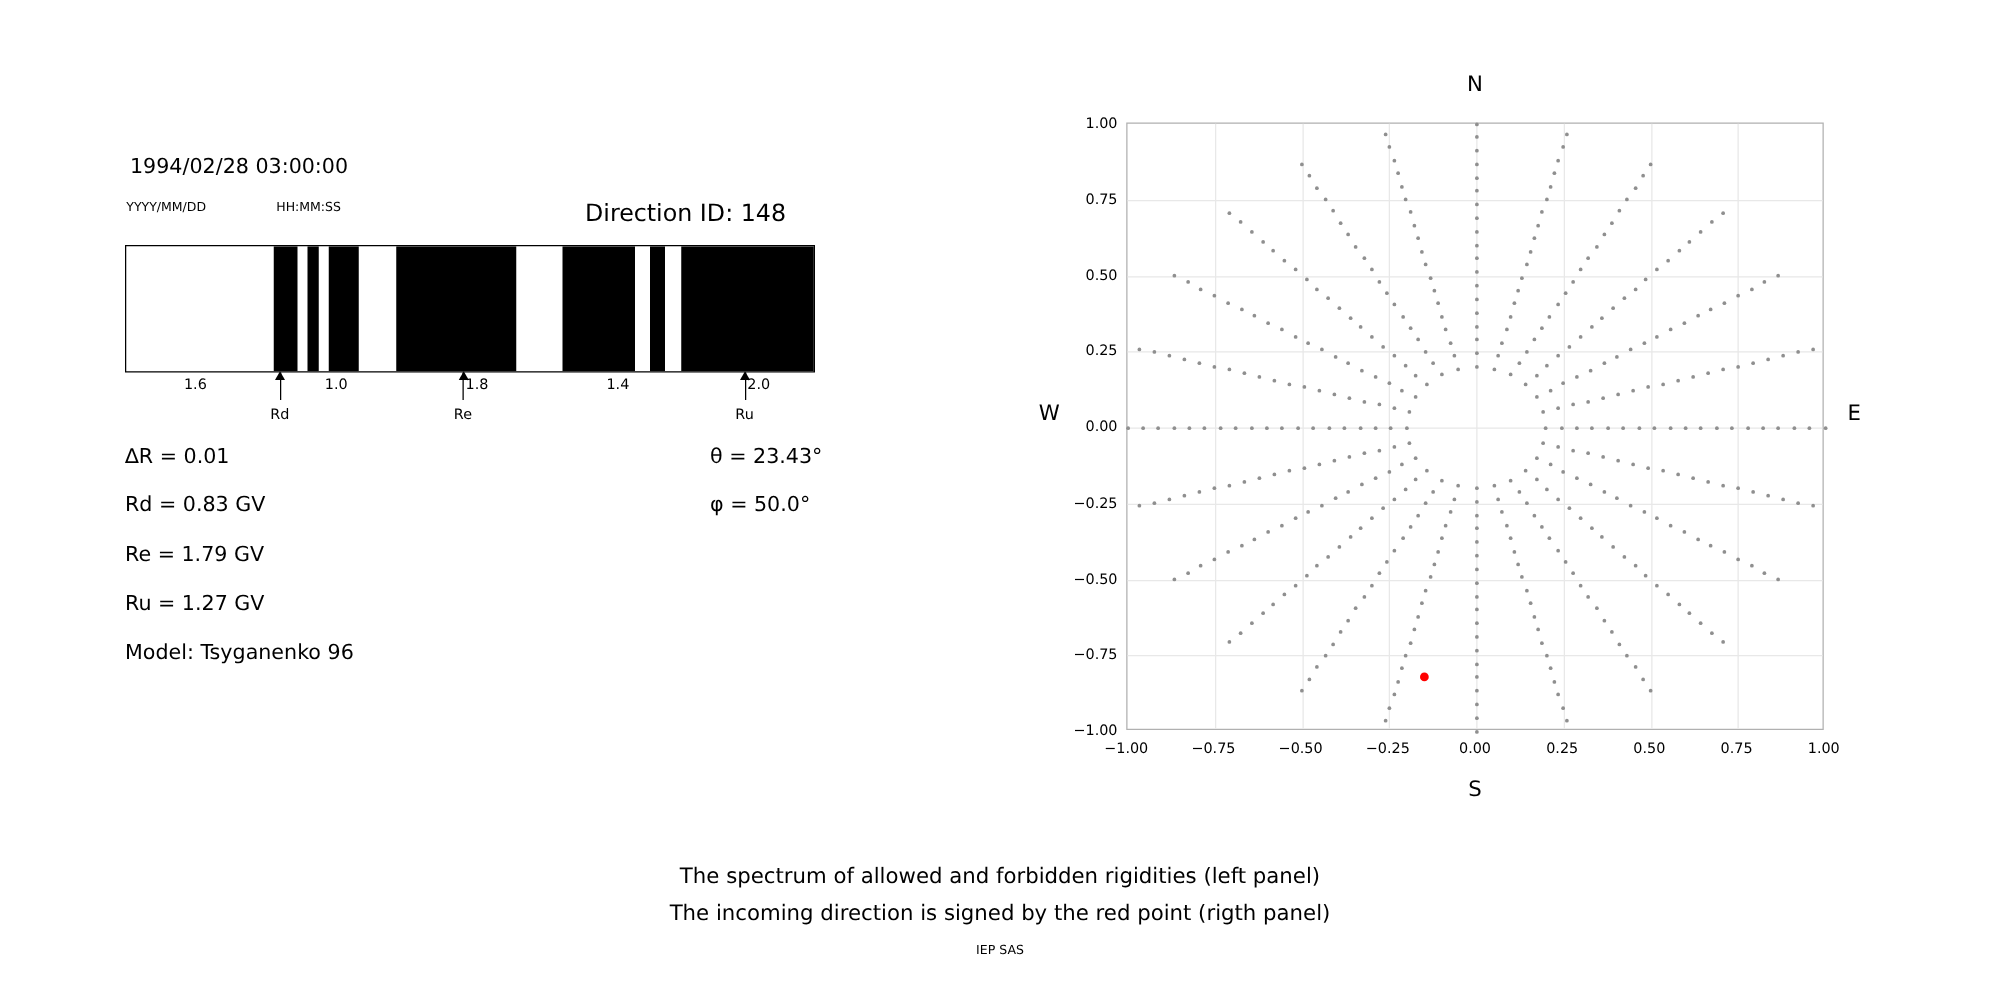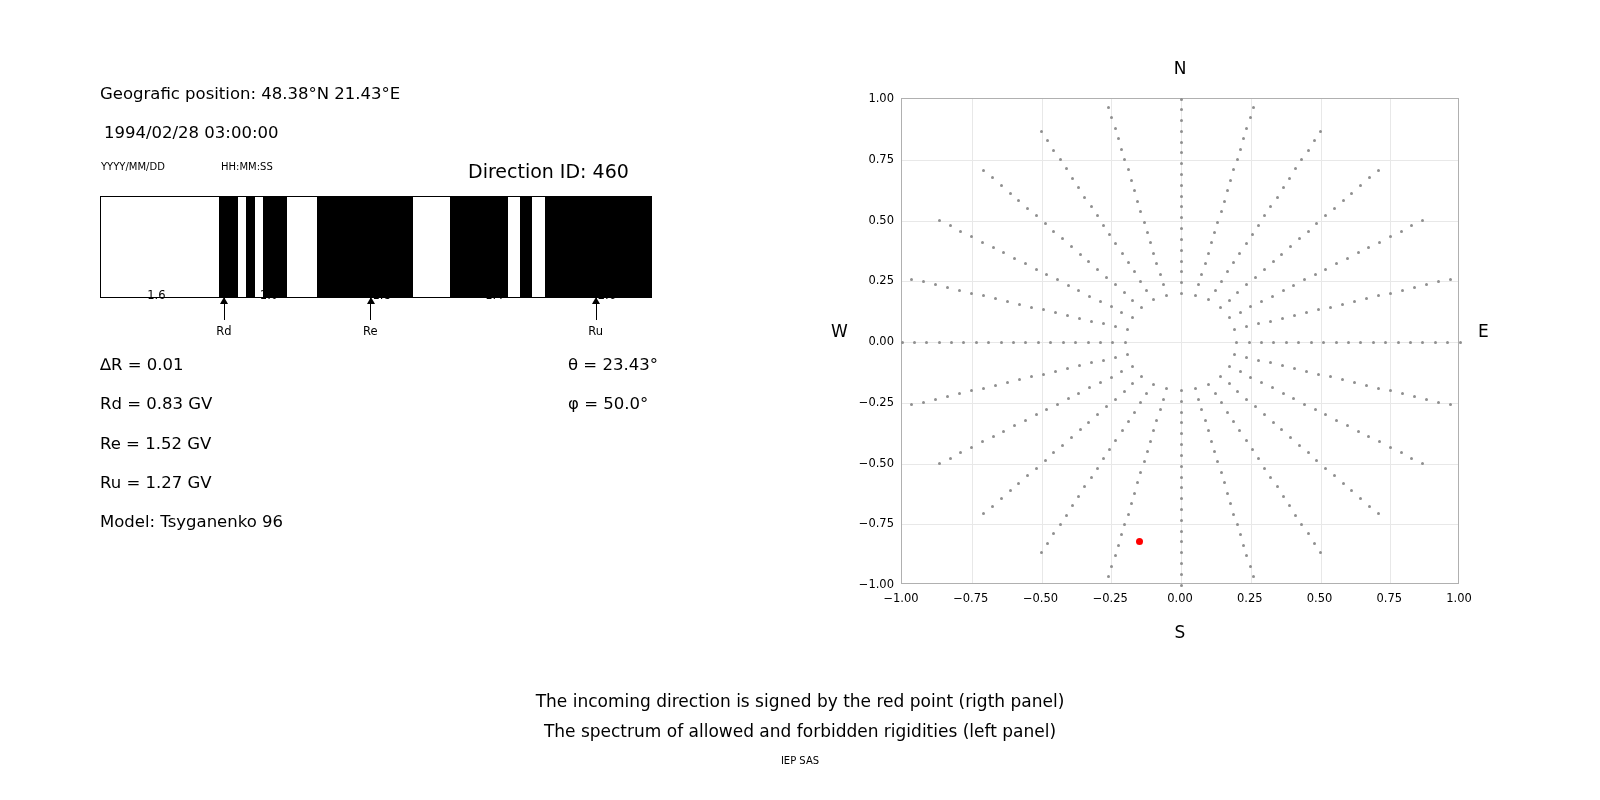--- a/index.html
+++ b/index.html
@@ -59,21 +59,21 @@
     position: absolute;
     top: 0;
     height: 100%;
     background: #000000;
   }
 
   
   #spectrum-axis {
     position: absolute;
     left: 100px;
-    top: 286px;
+    top: 298px;
     width: 552px;
     height: 20px;
   }
   .tick-label {
     position: absolute;
     top: 2px;
     font-size: 11.5px;
     transform: translateX(-50%);
     white-space: nowrap;
   }
@@ -202,53 +202,52 @@
     width: 1600px;
     text-align: center;
     font-size: 10px;
   }
 </style>
 </head>
 <body>
 
 <div id="left-panel">
 
-  <div class="txt" id="geo-position">Geografic position: 48.38°N 21.43°E</div>
 
   <div class="txt" id="datetime">1994/02/28 03:00:00</div>
 
   <div class="txt" id="datetime-fmt-date">YYYY/MM/DD</div>
 
   <div class="txt" id="datetime-fmt-time">HH:MM:SS</div>
 
-  <div class="txt" id="direction-id">Direction ID: 460</div>
+  <div class="txt" id="direction-id">Direction ID: 148</div>
 
   <div id="spectrum-wrap">
     <div id="spectrum-bar">
         <div class="band" style="left: 118.286px; width: 19.151px;"></div>
         <div class="band" style="left: 145.322px; width: 9.01224px;"></div>
         <div class="band" style="left: 162.22px; width: 23.6571px;"></div>
         <div class="band" style="left: 216.294px; width: 95.7551px;"></div>
         <div class="band" style="left: 349.224px; width: 57.4531px;"></div>
         <div class="band" style="left: 419.069px; width: 12.3918px;"></div>
         <div class="band" style="left: 443.853px; width: 108.147px;"></div>
       </div>
   </div>
 
   <div id="spectrum-axis">
       <div class="tick-label" style="left: 56.3265px;">1.6</div>
       <div class="tick-label" style="left: 168.98px;">1.0</div>
       <div class="tick-label" style="left: 281.633px;">1.8</div>
       <div class="tick-label" style="left: 394.286px;">1.4</div>
-      <div class="tick-label" style="left: 506.939px;">2.6</div>
+      <div class="tick-label" style="left: 506.939px;">2.0</div>
     </div>
 
   <div class="txt stat-l" id="stat-dr">∆R = 0.01</div>
   <div class="txt stat-l" id="stat-rd">Rd = 0.83 GV</div>
-  <div class="txt stat-l" id="stat-re">Re = 1.52 GV</div>
+  <div class="txt stat-l" id="stat-re">Re = 1.79 GV</div>
   <div class="txt stat-l" id="stat-ru">Ru = 1.27 GV</div>
   <div class="txt stat-l" id="stat-model">Model: Tsyganenko 96</div>
 
   <div class="txt stat-r" id="stat-theta">θ = 23.43°</div>
   <div class="txt stat-r" id="stat-phi">φ = 50.0°</div>
 <div class="marker" style="left: 223.918px;">
       <div class="arrow-line"></div>
       <div class="arrow-head"></div>
       <div class="marker-label">Rd</div>
     </div>
@@ -756,16 +755,16 @@
     <div class="ax-tick-y" style="left: 79px; width: 55px; top: 462.5px;">−0.50</div>
     <div class="ax-tick-y" style="left: 79px; width: 55px; top: 401.75px;">−0.25</div>
     <div class="ax-tick-y" style="left: 79px; width: 55px; top: 341px;">0.00</div>
     <div class="ax-tick-y" style="left: 79px; width: 55px; top: 280.25px;">0.25</div>
     <div class="ax-tick-y" style="left: 79px; width: 55px; top: 219.5px;">0.50</div>
     <div class="ax-tick-y" style="left: 79px; width: 55px; top: 158.75px;">0.75</div>
     <div class="ax-tick-y" style="left: 79px; width: 55px; top: 98px;">1.00</div>
   </div>
 
 <div id="caption">
+  <span id="caption-line-1">The spectrum of allowed and forbidden rigidities (left panel)</span>
   <span id="caption-line-2">The incoming direction is signed by the red point (rigth panel)</span>
-  <span id="caption-line-1">The spectrum of allowed and forbidden rigidities (left panel)</span>
 </div>
 <div id="footer-credit">IEP SAS</div>
 
 </body></html>

